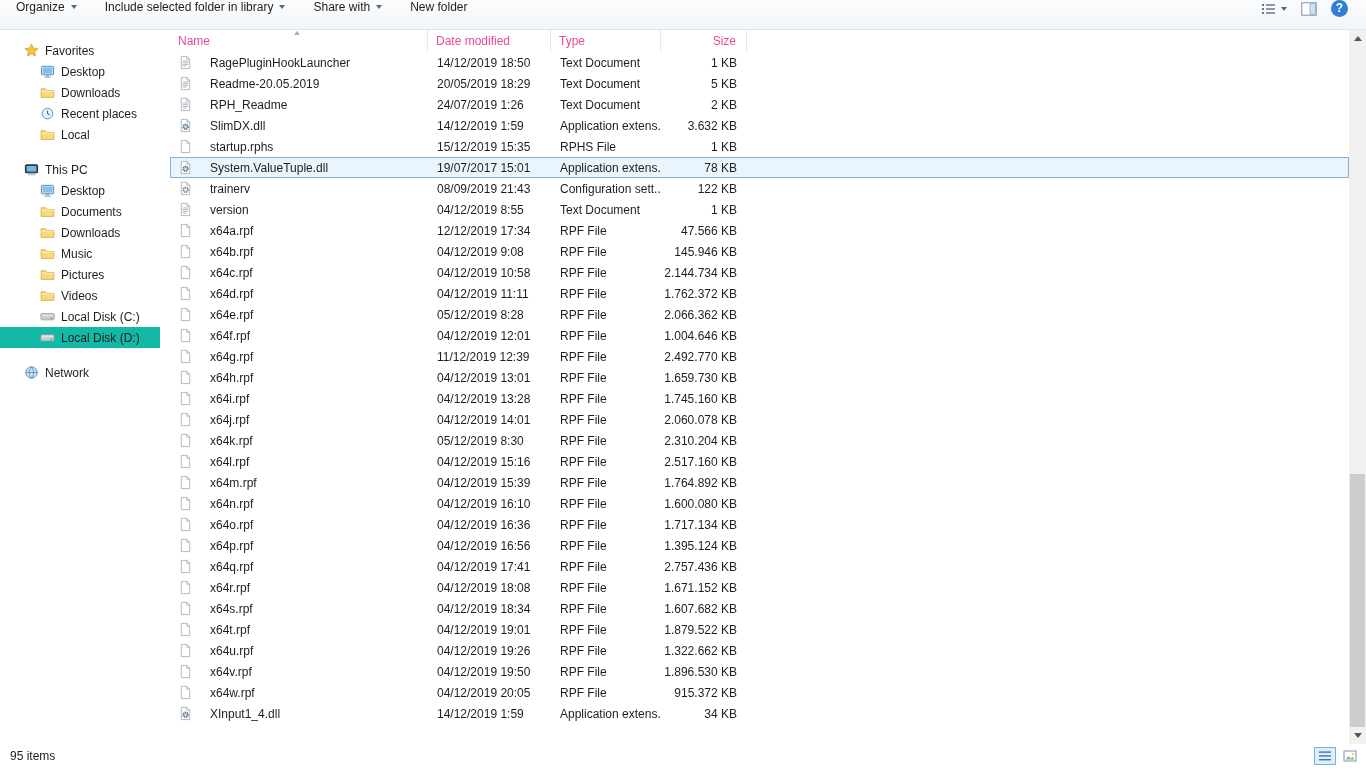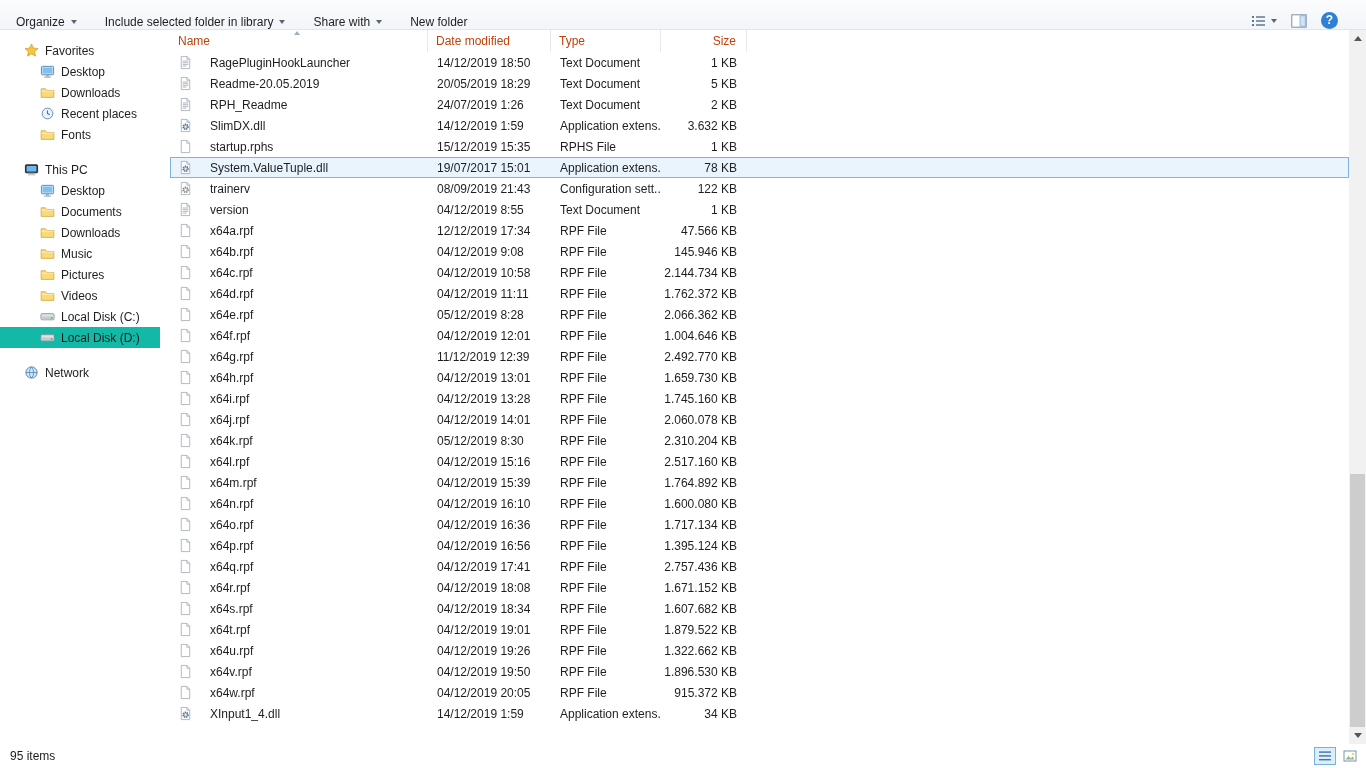--- a/index.html
+++ b/index.html
@@ -3,22 +3,22 @@
 <meta charset="utf-8">
 <style>
   * { margin:0; padding:0; box-sizing:border-box; }
   html,body { width:1366px; height:768px; background:#fff; overflow:hidden;
               font-family:"Liberation Sans", sans-serif; font-size:12px; color:#1e1e1e; }
 
   
   .toolbar { position:absolute; top:0; left:0; right:0; height:30px;
              background:linear-gradient(#fbfcfd,#f2f5f9);
              border-bottom:1px solid #dfe5ec;
-             display:flex; justify-content:space-between; align-items:flex-end;
-             padding:0 28px 0 16px; z-index:5; }
+             display:flex; justify-content:space-between; align-items:flex-start;
+             padding:0 18px 0 16px; z-index:5; }
   .tb-left { display:flex; align-items:center; gap:28px; }
   .tb-btn { background:transparent; border:none; font-family:inherit; font-size:12px;
             color:#1e1e1e; display:flex; align-items:center; gap:6px; cursor:default; }
   .caret { width:0; height:0; border-left:3.5px solid transparent;
            border-right:3.5px solid transparent; border-top:4px solid #5a6673; }
   .tb-right { display:flex; align-items:center; gap:14px; }
   .tb-iconbtn { background:transparent; border:none; display:flex; align-items:center; gap:4px; }
   .help-btn { width:17px; height:17px; border-radius:50%; background:#2f7fd3; color:#fff;
               border:none; font-size:12px; font-weight:bold; line-height:17px; text-align:center; }
 
@@ -30,21 +30,21 @@
   .sb-section { margin-bottom:14px; }
   .sb-header { height:21px; display:flex; align-items:center; gap:6px; padding-left:24px; }
   .sb-item { height:21px; display:flex; align-items:center; gap:6px; padding-left:40px; }
   .sb-item.selected { background:#14b8a6; }
   .icon14 { width:15px; height:15px; flex:0 0 15px; }
   .sb-label { white-space:nowrap; }
 
   
   .main { flex:1; padding-left:10px; position:relative; overflow:hidden; }
   .list-header { display:grid; grid-template-columns:258px 123px 110px 86px;
-                 height:22px; align-items:center; color:#c2410c; position:relative; }
+                 height:22px; align-items:center; color:#ec4899; position:relative; }
   .hcell { height:100%; display:flex; align-items:center; padding-left:8px;
            border-right:1px solid #e5e9ee; position:relative; }
   .hcell.size { justify-content:flex-end; padding-right:10px; }
   .sort-up { position:absolute; top:1px; left:124px; width:0; height:0;
              border-left:3.5px solid transparent; border-right:3.5px solid transparent;
              border-bottom:4px solid #9eb0c0; }
   .rows { }
   .row { display:grid; grid-template-columns:258px 123px 110px 86px; height:21px; align-items:center; }
   .row.selected { background:#eaf4fd; box-shadow:inset 0 0 0 1px #7fb2e0; }
   .cell { white-space:nowrap; overflow:hidden; }
@@ -217,21 +217,21 @@
     <svg class="icon14 icon">
             <use href="#i-clock"></use>
           </svg>
     <span class="sb-label">Recent places</span>
   </div>
 
   <div class="sb-item">
     <svg class="icon14 icon">
             <use href="#i-folder"></use>
           </svg>
-    <span class="sb-label">Fonts</span>
+    <span class="sb-label">Local</span>
   </div>
 </div>
 
   <div class="sb-section">
     <div class="sb-header">
       <svg class="icon14 icon">
             <use href="#i-computer"></use>
           </svg>
       <span class="sb-label">This PC</span>
     </div>

